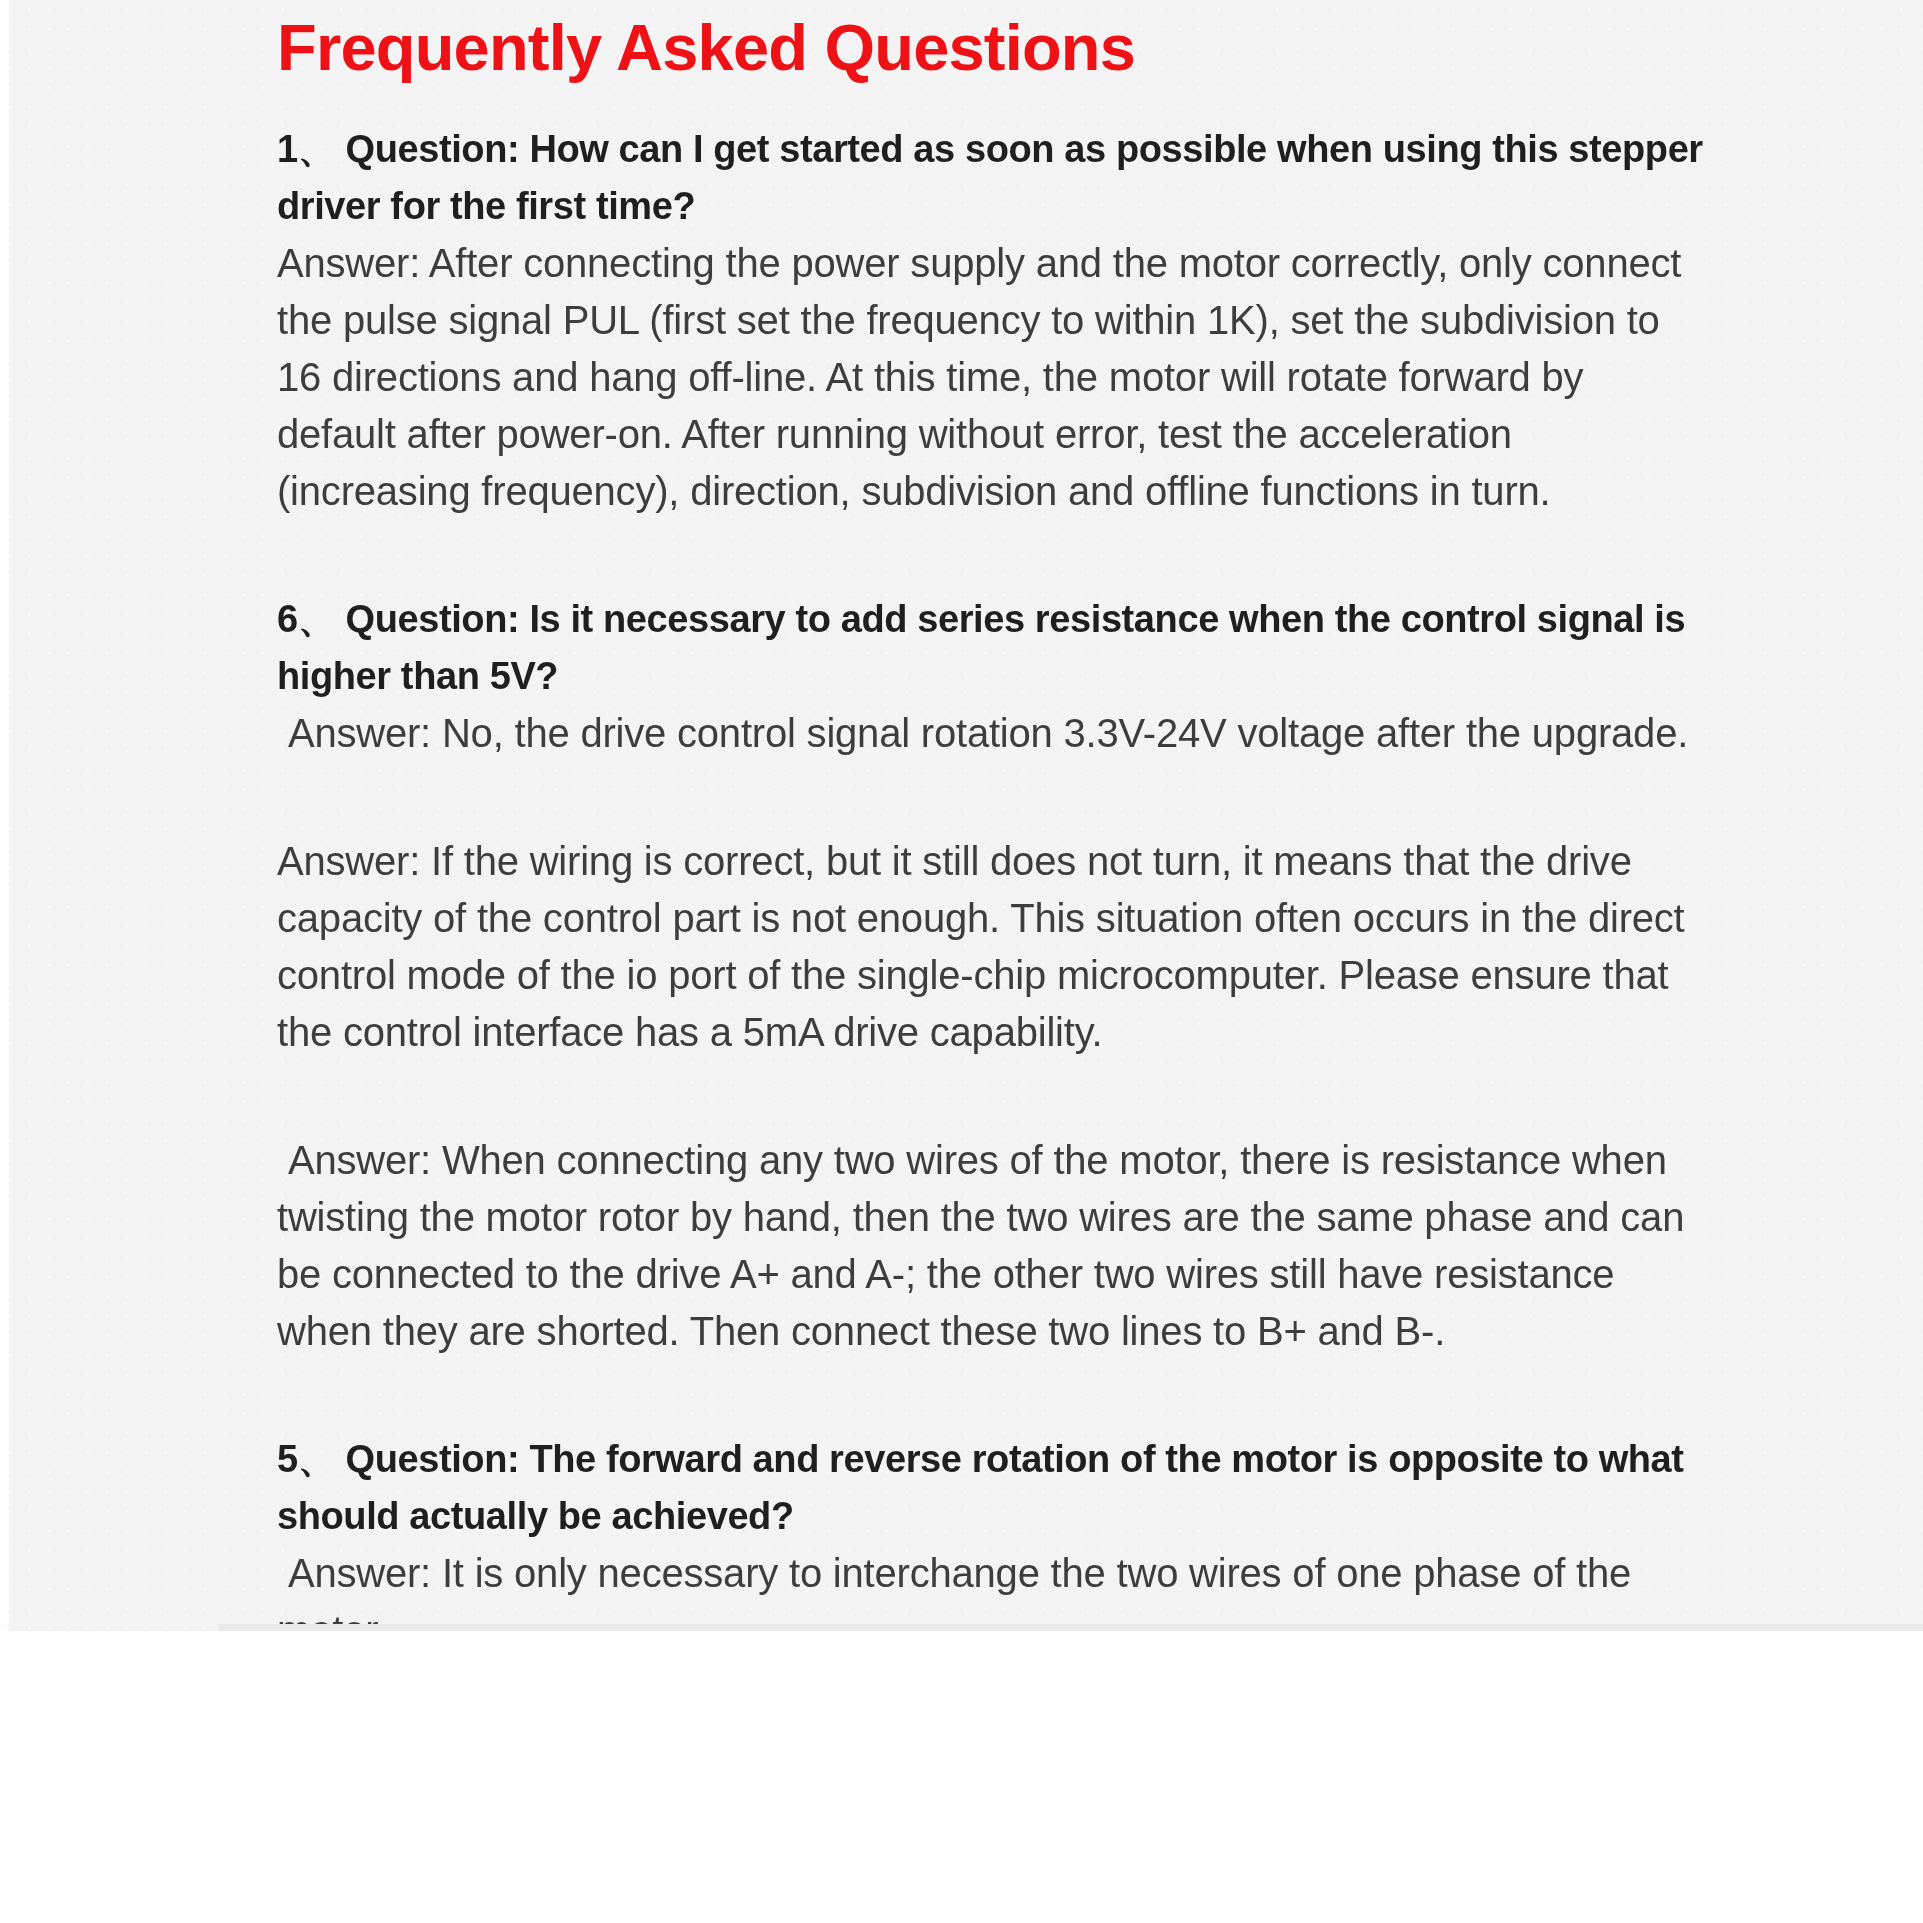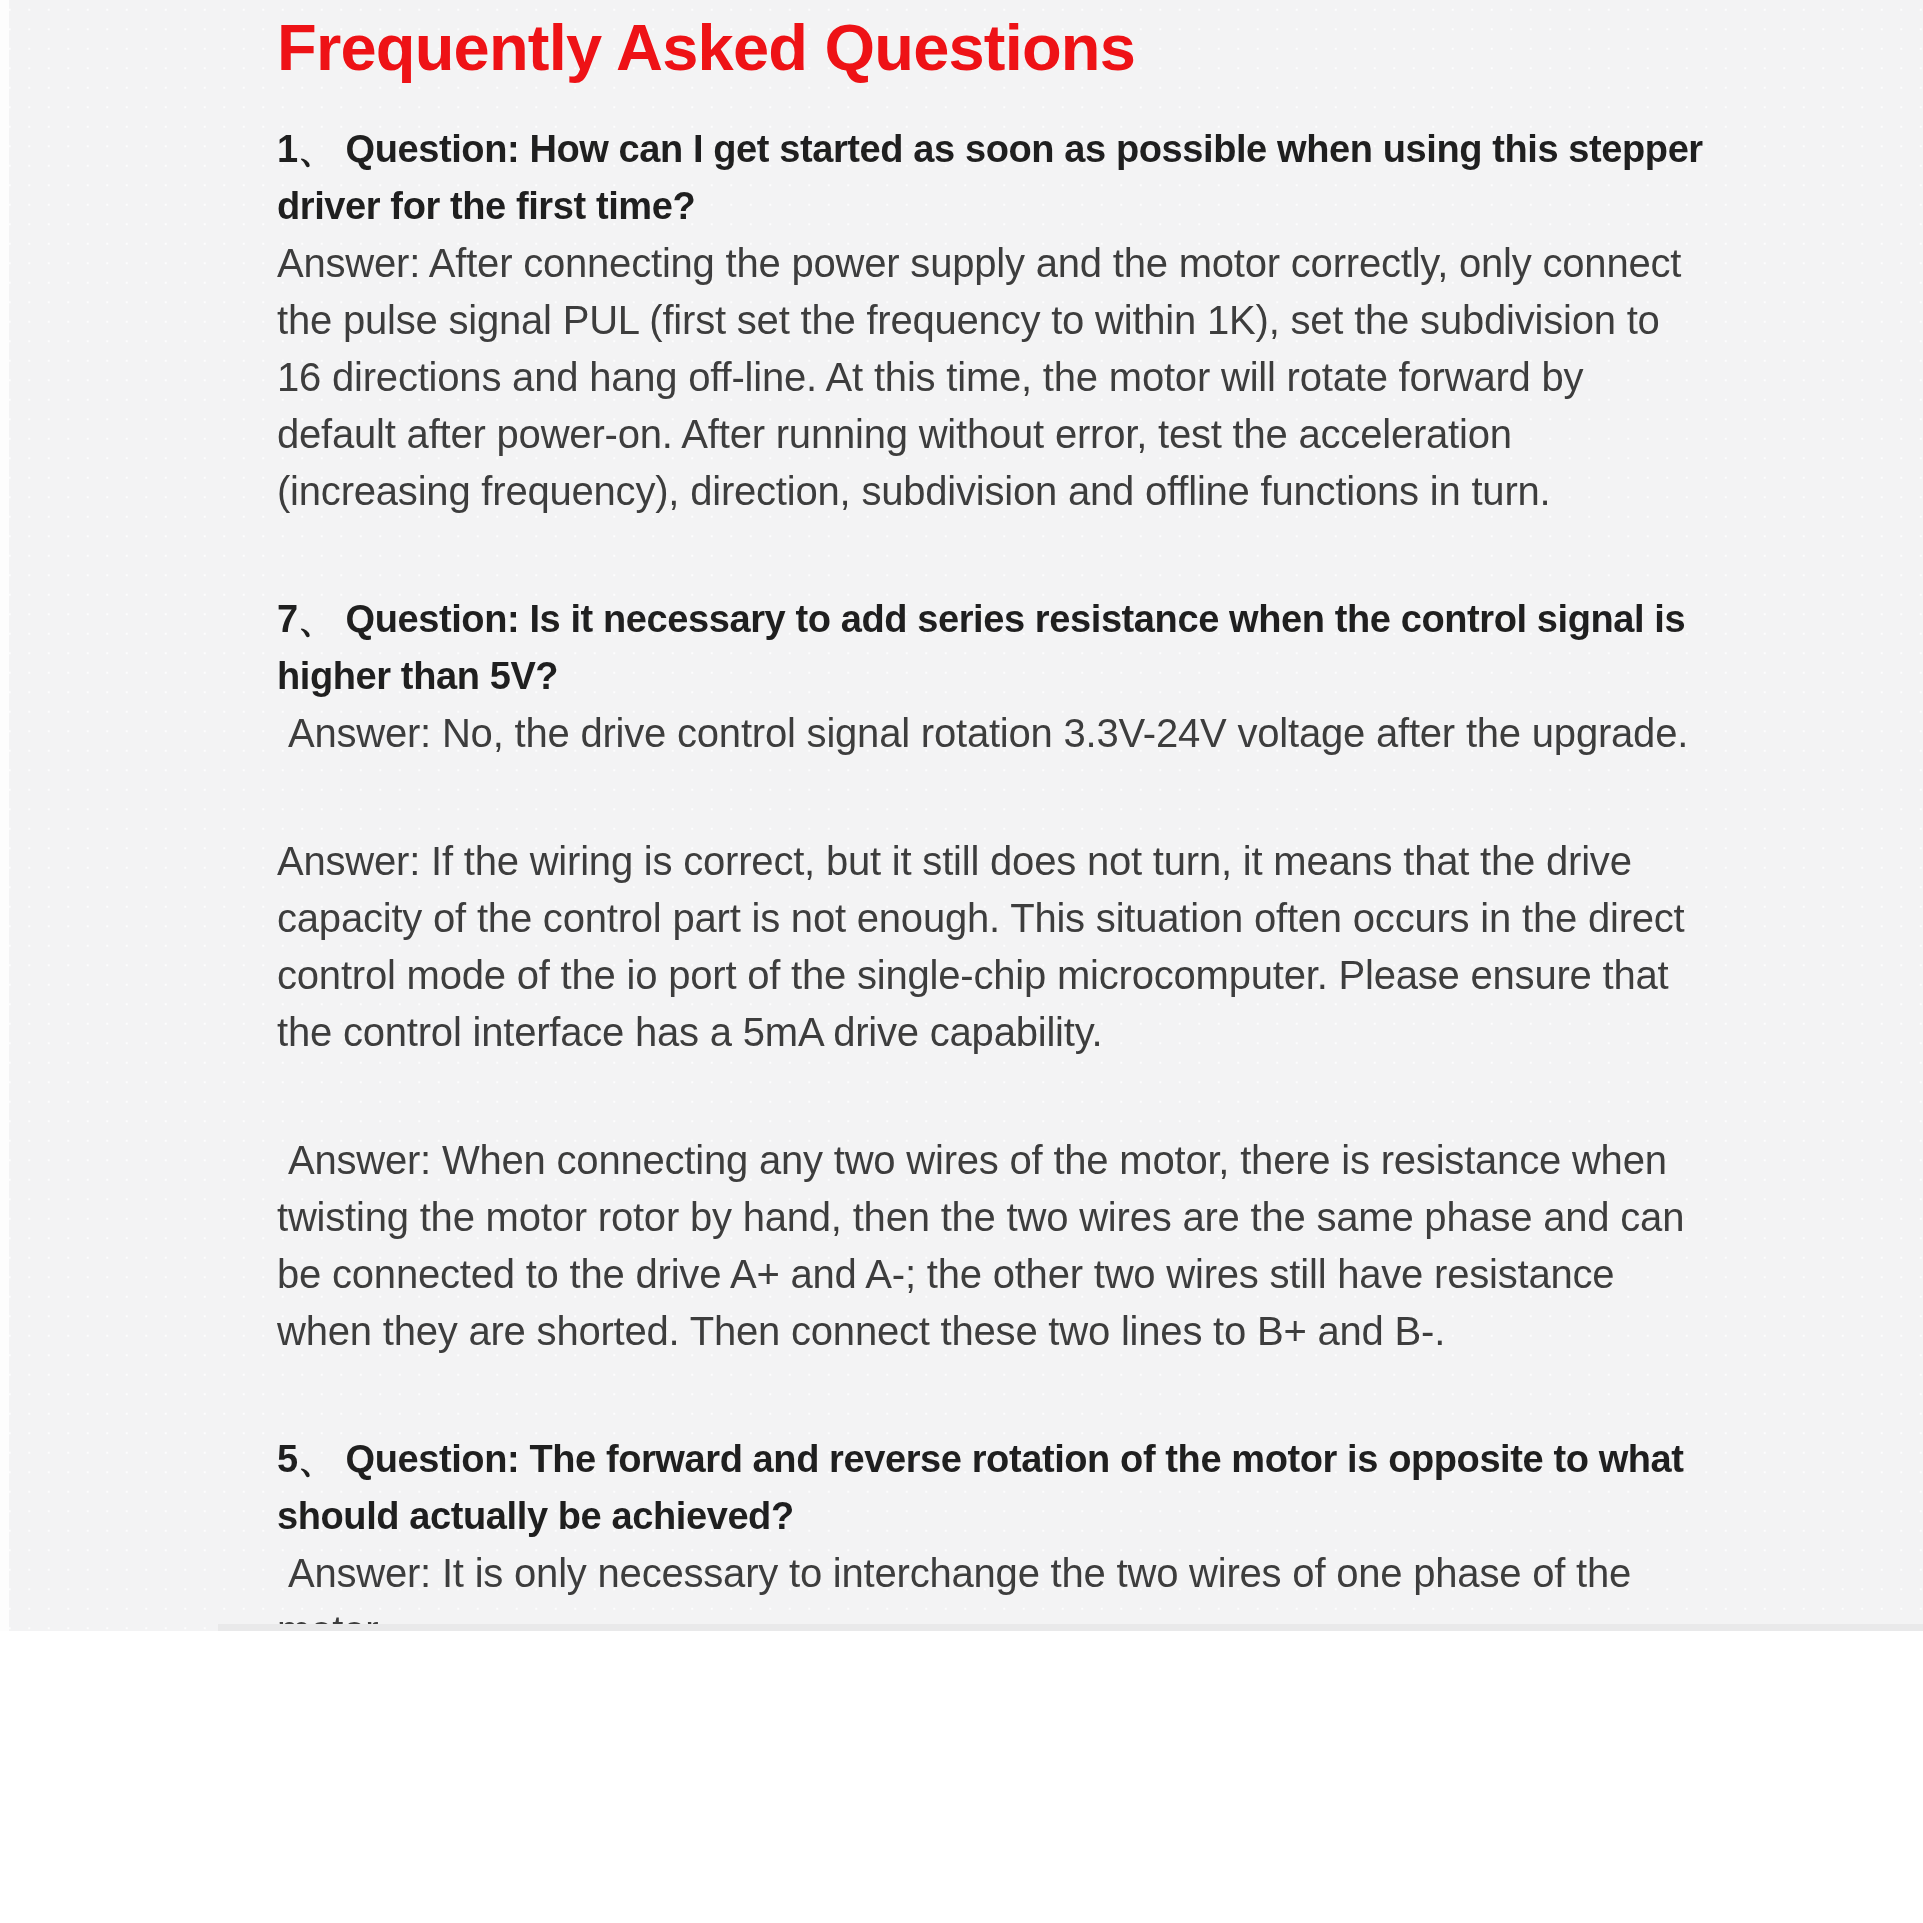--- a/index.html
+++ b/index.html
@@ -80,21 +80,21 @@
   <div class="content">
     <h1 class="page-title">Frequently Asked Questions</h1>
 
     <section>
       <article class="faq-item">
         <p class="question">1、 Question: How can I get started as soon as possible when using this stepper driver for the first time?</p>
         <p class="answer">Answer: After connecting the power supply and the motor correctly, only connect the pulse signal PUL (first set the frequency to within 1K), set the subdivision to 16 directions and hang off-line. At this time, the motor will rotate forward by default after power-on. After running without error, test the acceleration (increasing frequency), direction, subdivision and offline functions in turn.</p>
       </article>
 
       <article class="faq-item">
-        <p class="question">7、 Question: Is it necessary to add series resistance when the control signal is higher than 5V?</p>
+        <p class="question">6、 Question: Is it necessary to add series resistance when the control signal is higher than 5V?</p>
         <p class="answer"> Answer: No, the drive control signal rotation 3.3V-24V voltage after the upgrade.</p>
       </article>
 
       <article class="faq-item">
         <p class="answer">Answer: If the wiring is correct, but it still does not turn, it means that the drive capacity of the control part is not enough. This situation often occurs in the direct control mode of the io port of the single-chip microcomputer. Please ensure that the control interface has a 5mA drive capability.</p>
       </article>
 
       <article class="faq-item">
         <p class="answer"> Answer: When connecting any two wires of the motor, there is resistance when twisting the motor rotor by hand, then the two wires are the same phase and can be connected to the drive A+ and A-; the other two wires still have resistance when they are shorted. Then connect these two lines to B+ and B-.</p>
       </article>

